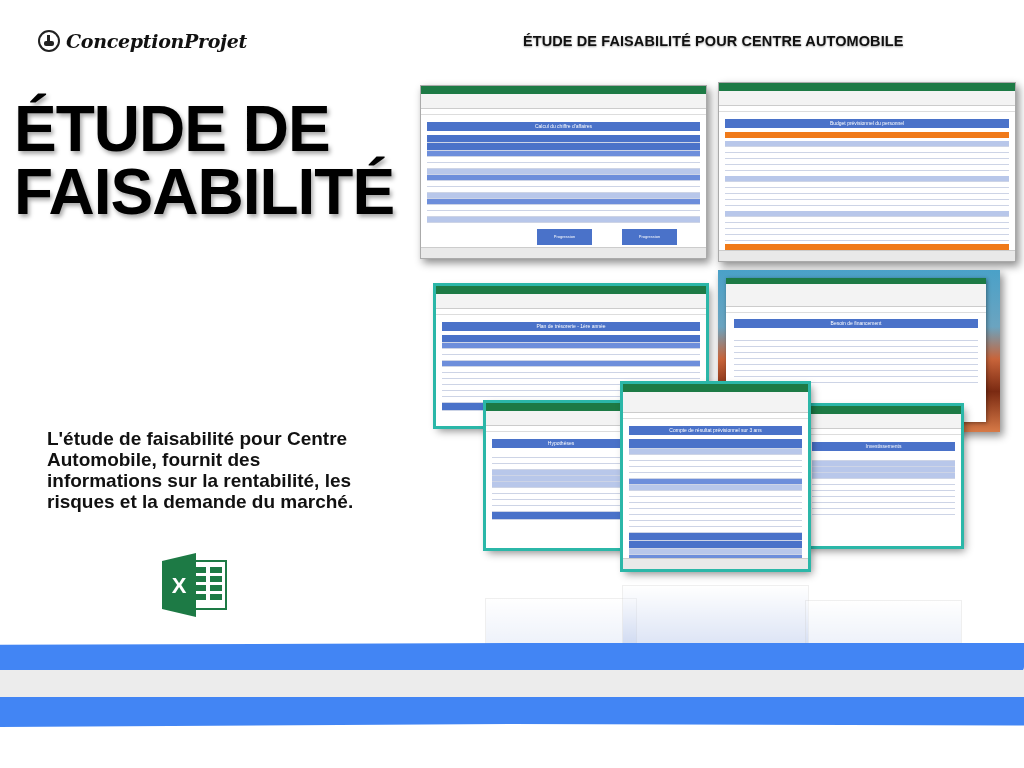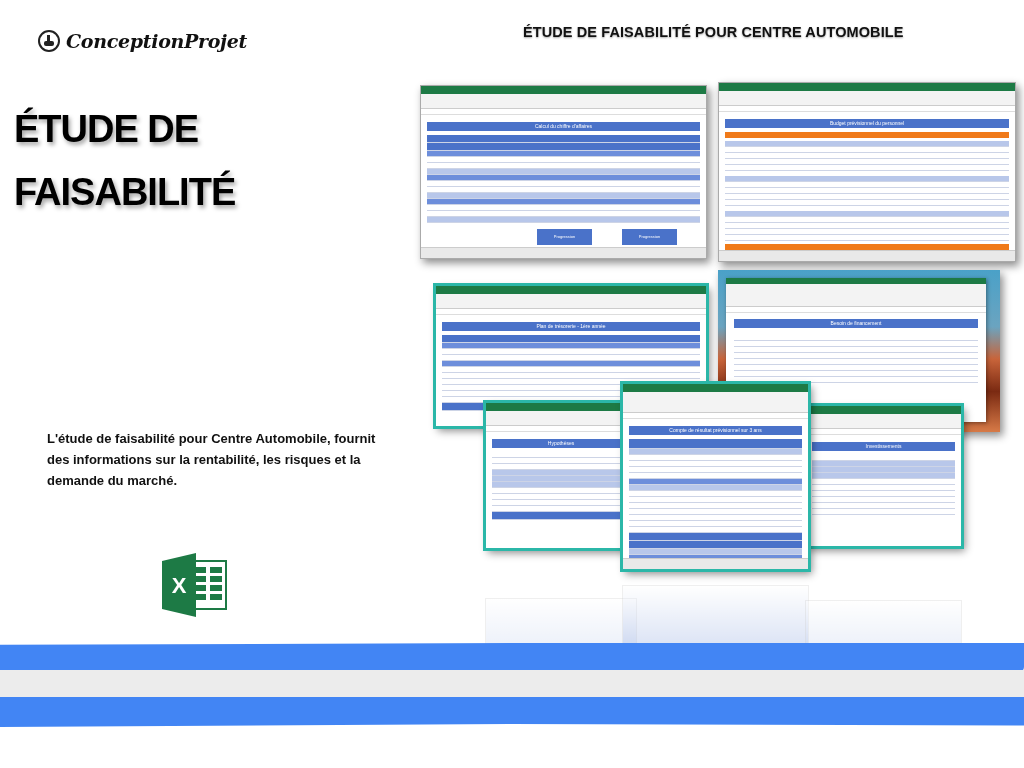--- a/index.html
+++ b/index.html
@@ -6,29 +6,29 @@
   body { width:1024px; height:768px; background:#ffffff; position:relative; overflow:hidden; font-family:"Liberation Sans", sans-serif; }
 
   
   .logo { position:absolute; left:38px; top:30px; display:flex; align-items:center; gap:6px; }
   .logo-mark { width:22px; height:22px; border:2px solid #222; border-radius:50%; box-sizing:border-box; position:relative; }
   .logo-mark::before { content:""; position:absolute; left:4px; top:9px; width:10px; height:5px; background:#222; border-radius:2px; }
   .logo-mark::after { content:""; position:absolute; left:7px; top:3px; width:3px; height:7px; background:#222; }
   .logo-text { font-family:"DejaVu Serif", serif; font-style:italic; font-weight:bold; font-size:19px; color:#111; letter-spacing:-0.3px; }
 
   
-  .top-heading { position:absolute; left:523px; top:24px; font-family:"Liberation Sans", sans-serif; font-weight:bold; font-size:14.5px; color:#111; text-shadow:0 1px 2px rgba(0,0,0,0.35); letter-spacing:0.1px; }
-
-  
-  .big-title { position:absolute; left:14px; top:98px; font-family:"Liberation Sans", sans-serif; font-weight:bold; font-size:38px; line-height:63px; text-shadow:2px 3px 4px rgba(0,0,0,0.35); letter-spacing:-1px; }
+  .top-heading { position:absolute; left:523px; top:33px; font-family:"Liberation Sans", sans-serif; font-weight:bold; font-size:14.5px; color:#111; text-shadow:0 1px 2px rgba(0,0,0,0.35); letter-spacing:0.1px; }
+
+  
+  .big-title { position:absolute; left:14px; top:98px; font-family:"Liberation Sans", sans-serif; font-weight:bold; font-size:64px; line-height:63px; text-shadow:2px 3px 4px rgba(0,0,0,0.35); letter-spacing:-1px; }
   .big-title .black { color:#000; display:block; }
   .big-title .blue { color:#4285f4; display:block; }
 
   
-  .desc { position:absolute; left:47px; top:428px; width:330px; font-family:"Liberation Sans", sans-serif; font-weight:bold; font-size:13px; line-height:21px; color:#111; }
+  .desc { position:absolute; left:47px; top:428px; width:330px; font-family:"Liberation Sans", sans-serif; font-weight:bold; font-size:19px; line-height:21px; color:#111; }
 
   
   .excel-icon { position:absolute; left:160px; top:553px; width:70px; height:64px; }
 
   
   .shot { position:absolute; background:#fff; box-shadow:3px 4px 8px rgba(0,0,0,0.45); border:1px solid #aaa; overflow:hidden; }
   .shot .titlebar { height:8px; background:#1d7a45; }
   .shot .ribbon { height:14px; background:#f3f3f3; border-bottom:1px solid #ccc; }
   .shot .formula { height:5px; background:#fff; border-bottom:1px solid #ddd; }
   .shot .sheet { position:absolute; left:6px; right:6px; top:34px; bottom:14px; background:#fff; }

